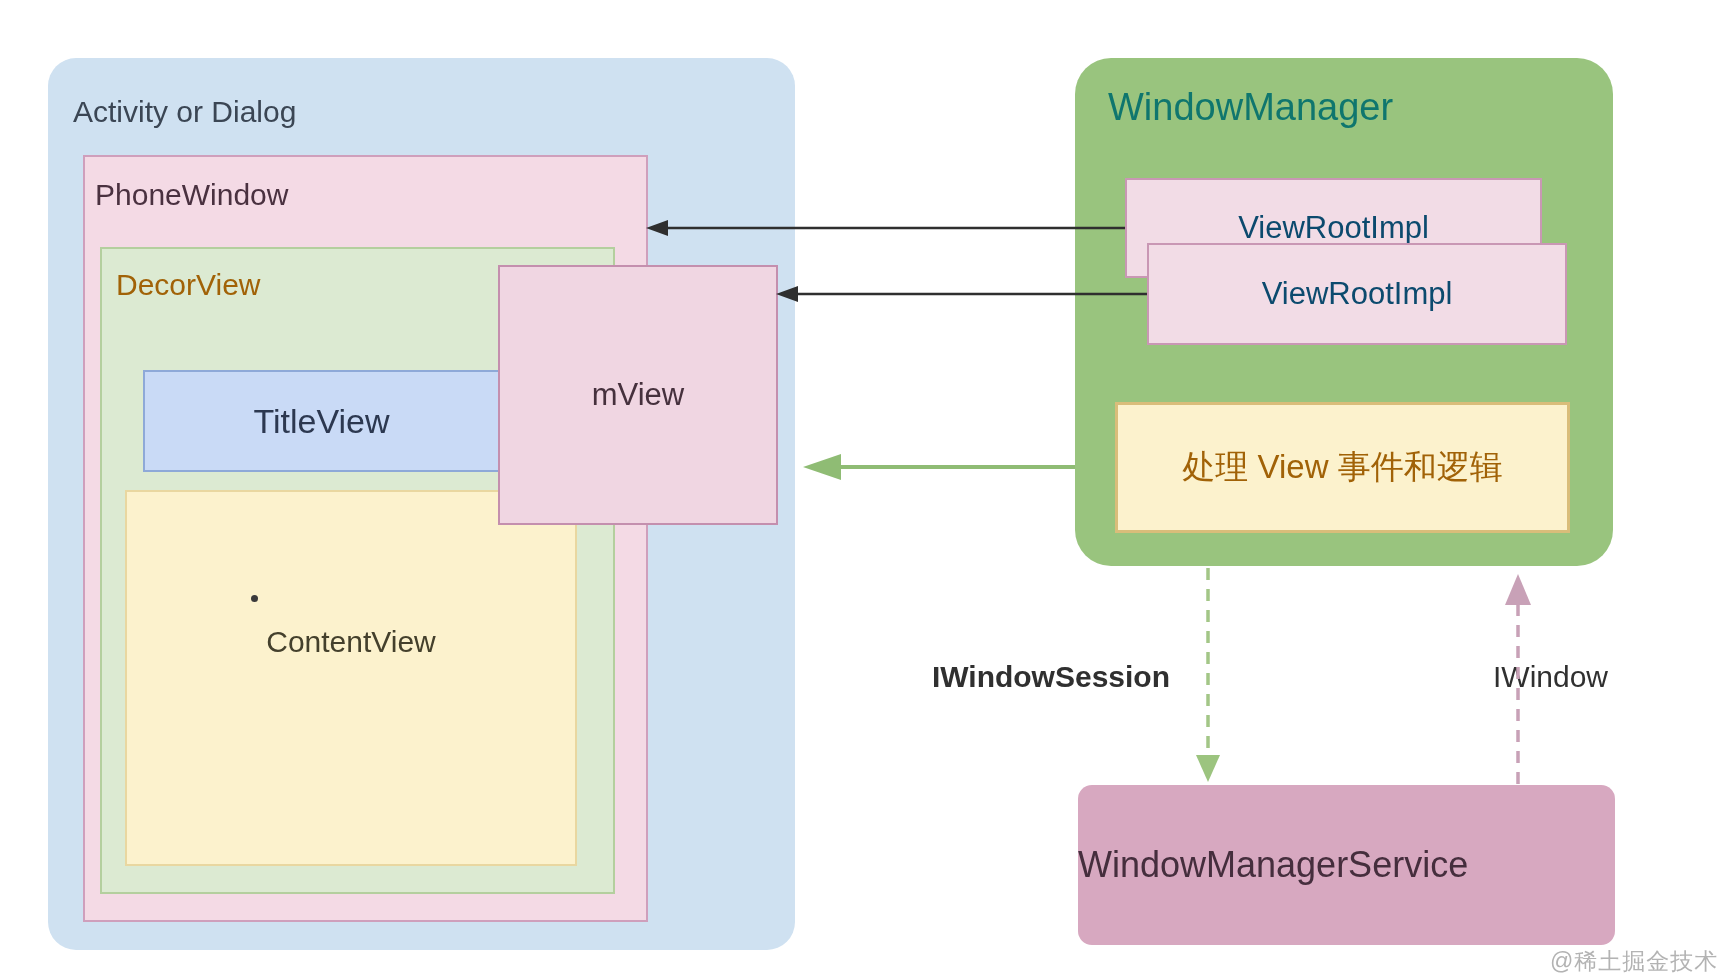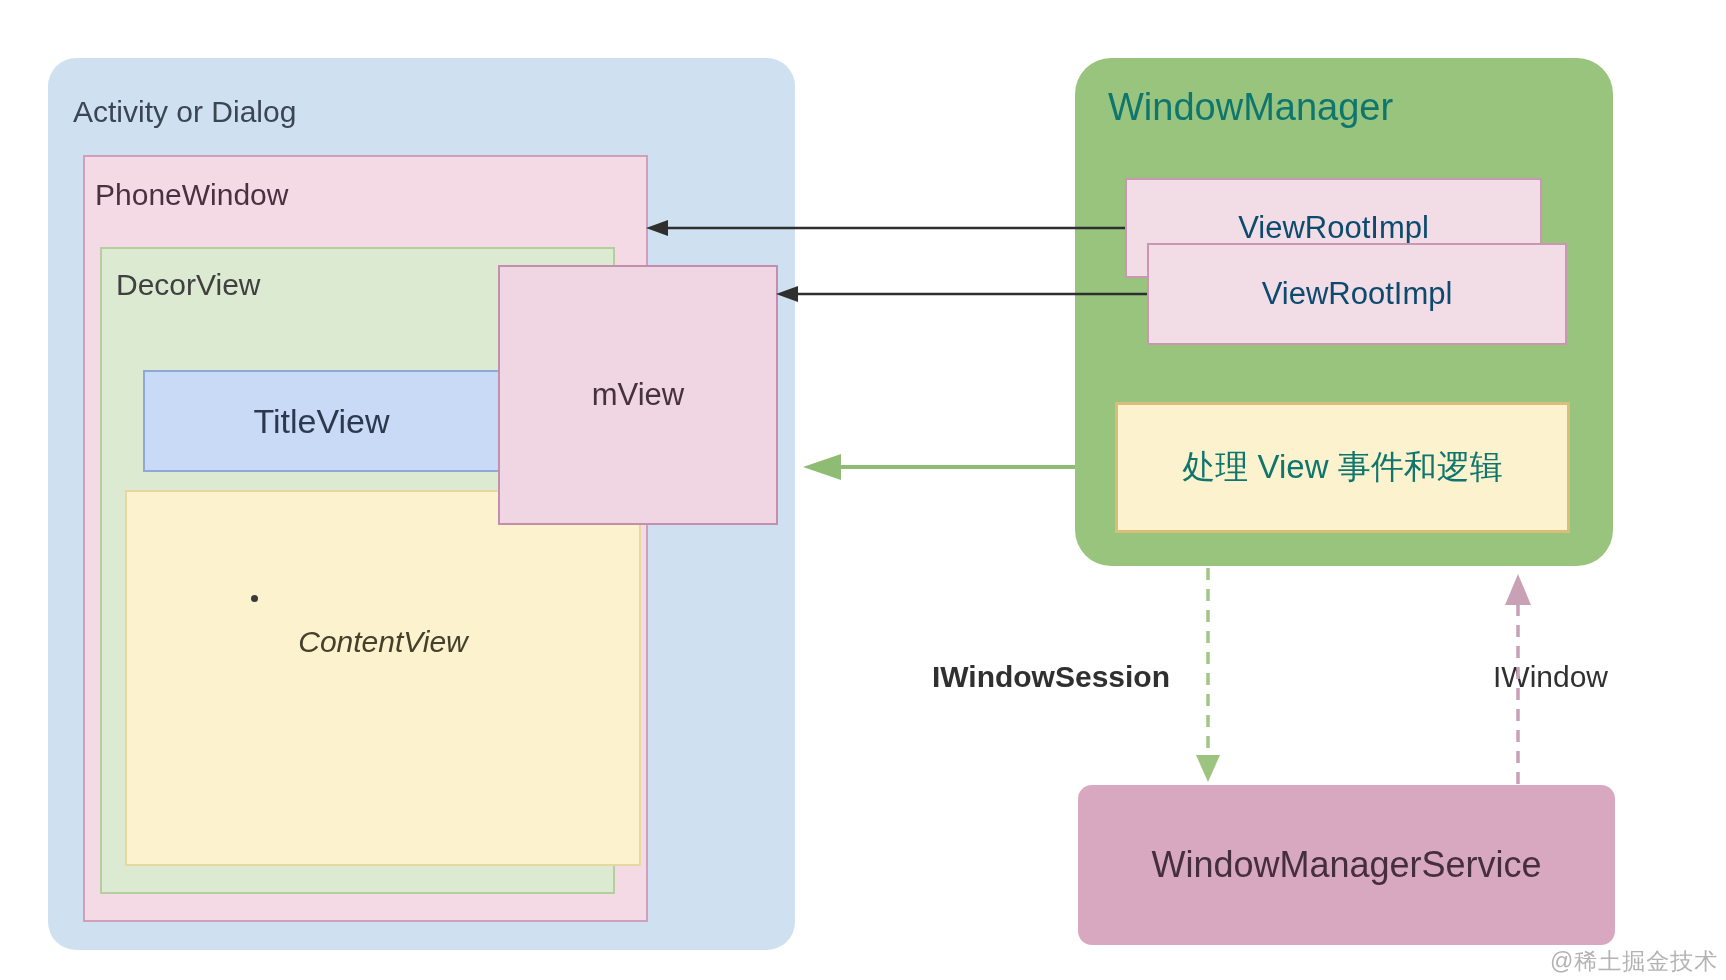--- a/index.html
+++ b/index.html
@@ -7,40 +7,40 @@
   #canvas{position:relative;width:1726px;height:980px;background:#ffffff;overflow:hidden;}
 
   .abs{position:absolute;box-sizing:border-box;}
 
   
   .activity{left:48px;top:58px;width:747px;height:892px;background:var(--activity_fill);border-radius:28px;}
   .activity-label{left:73px;top:95px;font-size:30px;color:#3b4654;}
   .phone{left:83px;top:155px;width:565px;height:767px;background:var(--phone_fill);border:2px solid var(--phone_border);}
   .phone-label{left:95px;top:178px;font-size:30px;color:#4a3140;}
   .decor{left:100px;top:247px;width:515px;height:647px;background:var(--decor_fill);border:2px solid var(--decor_border);}
-  .decor-label{left:116px;top:268px;font-size:30px;color:#404040;}
+  .decor-label{left:116px;top:268px;font-size:30px;color:#a16207;}
   .title-view{left:143px;top:370px;width:357px;height:102px;background:var(--title_fill);border:2px solid var(--title_border);
     display:flex;align-items:center;justify-content:center;font-size:34px;color:#2c3850;}
-  .content-view{left:125px;top:490px;width:516px;height:376px;background:var(--content_fill);border:2px solid var(--content_border);font-style:italic;}
+  .content-view{left:125px;top:490px;width:452px;height:376px;background:var(--content_fill);border:2px solid var(--content_border);}
   .content-label{left:0;right:0;top:133px;text-align:center;font-size:30px;color:#44402c;}
   .content-dot{left:124px;top:103px;width:7px;height:7px;border-radius:50%;background:#3a3a3a;}
   .mview{left:498px;top:265px;width:280px;height:260px;background:var(--mview_fill);border:2px solid var(--mview_border);z-index:5;
     display:flex;align-items:center;justify-content:center;font-size:31px;color:#46313d;}
 
   
   .wm{left:1075px;top:58px;width:538px;height:508px;background:var(--wm_fill);border-radius:36px;}
   .wm-label{left:1108px;top:86px;font-size:38px;color:#0f766e;}
   .vri{background:var(--vri_fill);border:2px solid var(--vri_border);display:flex;align-items:center;justify-content:center;
     font-size:31px;color:#0c4a6e;}
   .vri1{left:1125px;top:178px;width:417px;height:100px;z-index:1;}
   .vri2{left:1147px;top:243px;width:420px;height:102px;z-index:2;}
   .logic{left:1115px;top:402px;width:455px;height:131px;background:var(--logic_fill);border:3px solid var(--logic_border);
-    display:flex;align-items:center;justify-content:center;font-size:33px;color:#0f766e;z-index:1;}
+    display:flex;align-items:center;justify-content:center;font-size:33px;color:#a16207;z-index:1;}
   .wms{left:1078px;top:785px;width:537px;height:160px;background:var(--wms_fill);border-radius:14px;
-    display:flex;align-items:center;justify-content:center;font-size:36px;color:#452e3d;}
+    display:flex;align-items:center;justify-content:flex-start;font-size:36px;color:#452e3d;}
 
   
   .iwsession{left:850px;top:660px;width:320px;text-align:right;font-size:30px;color:#303030;font-weight:bold;}
   .iwindow{left:1493px;top:660px;font-size:30px;color:#303030;}
   .watermark{left:1550px;top:946px;font-size:23px;color:var(--watermark_gray);letter-spacing:1px;}
 
   
   #arrows{position:absolute;left:0;top:0;width:1726px;height:980px;z-index:10;pointer-events:none;}
 </style>
 </head>

